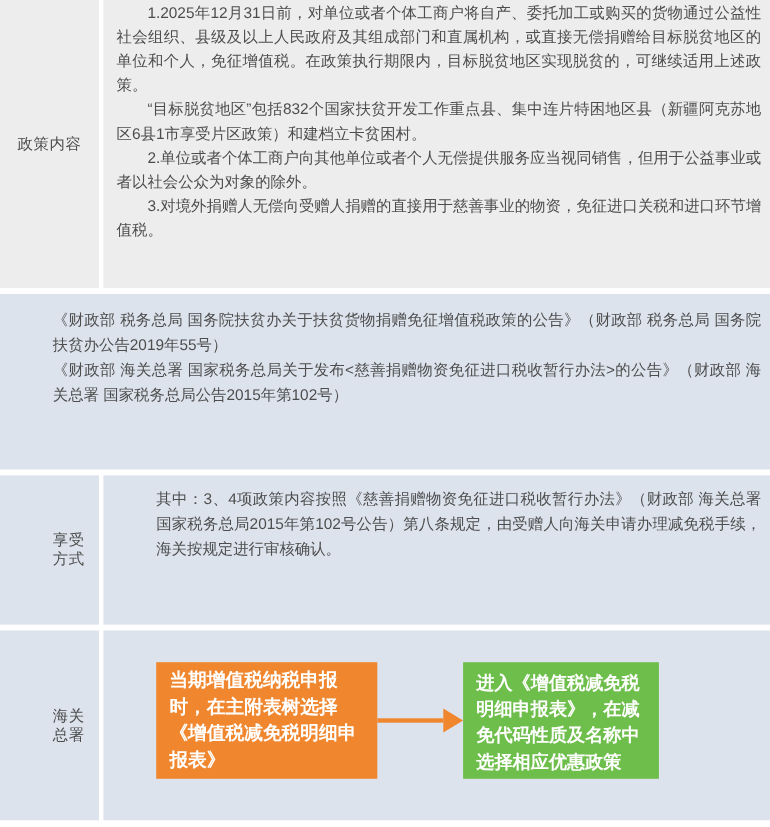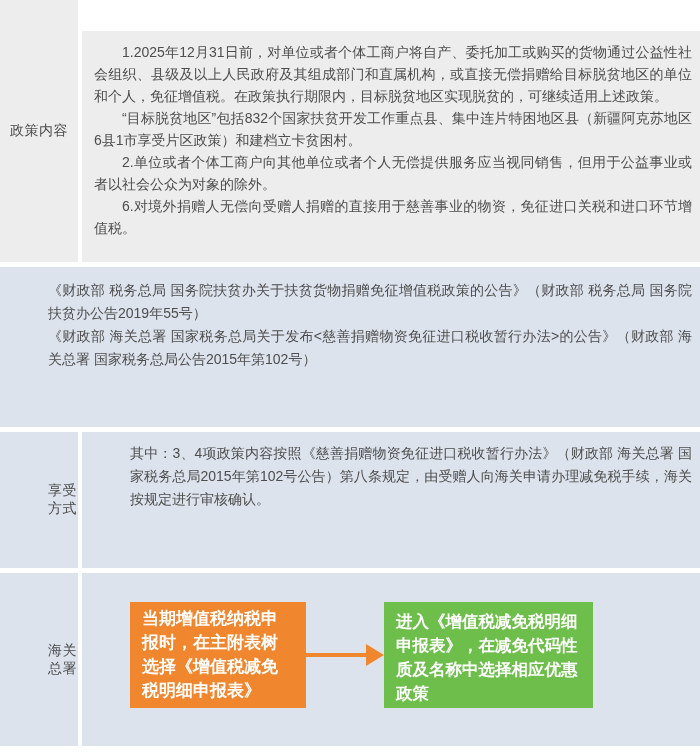--- a/index.html
+++ b/index.html
@@ -20,62 +20,62 @@
   }
   .row {
     display: flex;
     gap: 4px;
     flex: none;
     overflow: hidden;
   }
   .row-gray  .label-cell, .row-gray  .content-cell { background: #ededed; }
   .row-blue  .label-cell, .row-blue  .content-cell { background: #dde3ed; padding-left: 48px; }
   .label-cell {
-    width: 78px;
+    width: 90px;
     flex: none;
     display: flex;
     align-items: center;
     justify-content: center;
     font-size: 14px;
     color: #4d4d4d;
     letter-spacing: 0.5px;
   }
   .content-cell {
     flex: 1;
     overflow: hidden;
   }
-  .cell-pad-1 { padding: 10px 8px 0 12px; margin-top: 31px; }
+  .cell-pad-1 { padding: 0 8px 0 12px; }
   .cell-pad-2 { padding: 12px 8px 0 12px; }
   .cell-pad-3 { padding: 10px 8px 0 12px; }
   .para {
     font-size: 14px;
     line-height: 22px;
     color: #4d4d4d;
     text-align: justify;
   }
   .row-2 .para, .row-3 .para { line-height: 23px; }
   .para.indent { text-indent: 2em; }
   
   .flow-cell {
     display: flex;
     align-items: center;
     padding: 29px 8px 38px 64px;
   }
   .flow-box {
-    width: 176px;
+    width: 201px;
     height: 106px;
     padding: 5px 12px;
     color: #ffffff;
     font-weight: bold;
     font-size: 17px;
     line-height: 24px;
     overflow: hidden;
     flex: none;
   }
-  .flow-box.green { width: 209px; padding: 7px 12px; font-size: 16.5px; }
+  .flow-box.green { width: 178px; padding: 7px 12px; font-size: 16.5px; }
   .flow-arrow {
     display: flex;
     align-items: center;
     flex: none;
     width: 78px;
   }
   .arrow-line { width: 60px; height: 4px; }
   .arrow-head {
     width: 0; height: 0;
     border-top: 11px solid transparent;
@@ -89,21 +89,21 @@
 <div class="page">
 
   <section class="row row-gray row-1" style="height:262px">
     <div class="label-cell">
       <span>政策内容</span>
     </div>
     <div class="content-cell cell-pad-1">
       <p class="para indent">1.2025年12月31日前，对单位或者个体工商户将自产、委托加工或购买的货物通过公益性社会组织、县级及以上人民政府及其组成部门和直属机构，或直接无偿捐赠给目标脱贫地区的单位和个人，免征增值税。在政策执行期限内，目标脱贫地区实现脱贫的，可继续适用上述政策。</p>
       <p class="para indent">“目标脱贫地区”包括832个国家扶贫开发工作重点县、集中连片特困地区县（新疆阿克苏地区6县1市享受片区政策）和建档立卡贫困村。</p>
       <p class="para indent">2.单位或者个体工商户向其他单位或者个人无偿提供服务应当视同销售，但用于公益事业或者以社会公众为对象的除外。</p>
-      <p class="para indent">6.对境外捐赠人无偿向受赠人捐赠的直接用于慈善事业的物资，免征进口关税和进口环节增值税。</p>
+      <p class="para indent">3.对境外捐赠人无偿向受赠人捐赠的直接用于慈善事业的物资，免征进口关税和进口环节增值税。</p>
     </div>
   </section>
 
   <section class="row row-blue row-2" style="height:160px">
     <div class="content-cell cell-pad-2">
       <p class="para">《财政部 税务总局 国务院扶贫办关于扶贫货物捐赠免征增值税政策的公告》（财政部 税务总局 国务院扶贫办公告2019年55号）</p>
       <p class="para">《财政部 海关总署 国家税务总局关于发布&lt;慈善捐赠物资免征进口税收暂行办法&gt;的公告》（财政部 海关总署 国家税务总局公告2015年第102号）</p>
     </div>
   </section>
 

